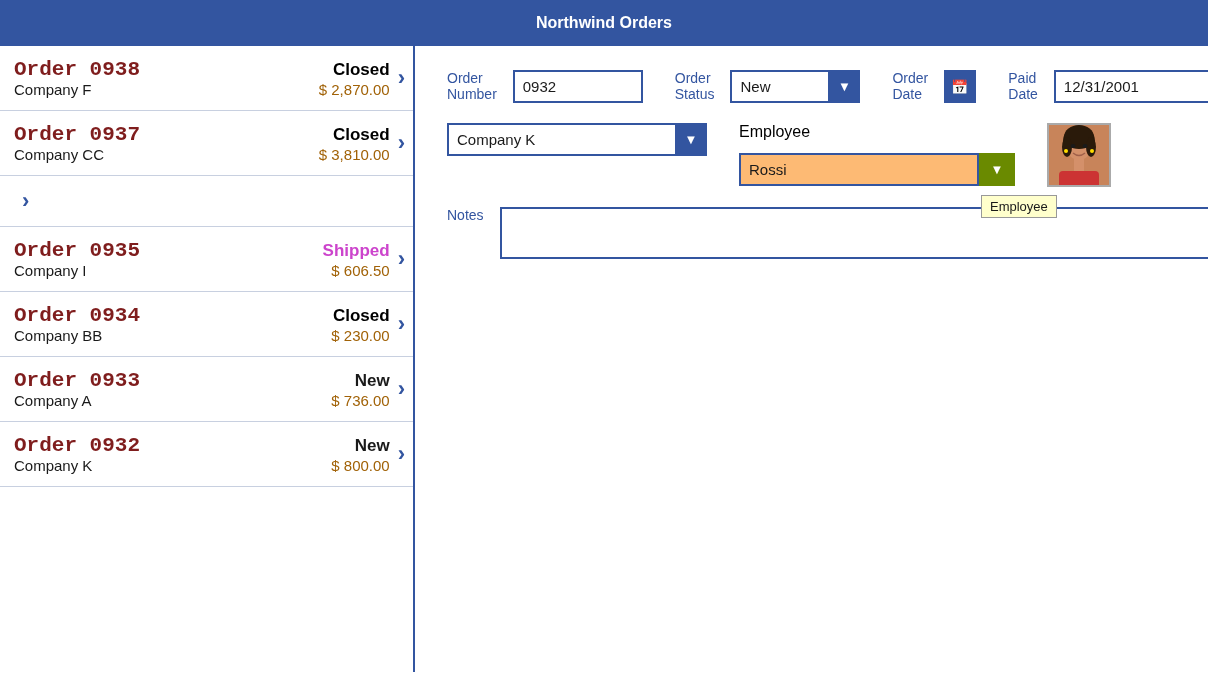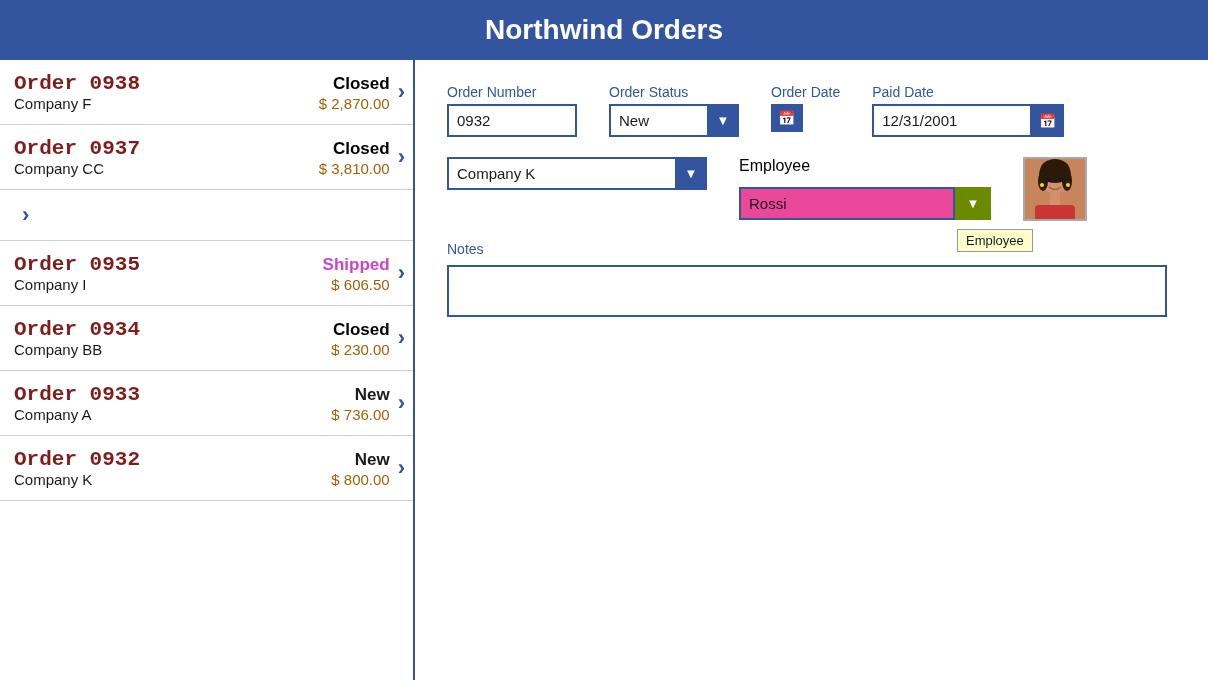--- a/index.html
+++ b/index.html
@@ -2,21 +2,21 @@
 <html><head>
   <meta charset="utf-8">
   <style>
     * { box-sizing: border-box; margin: 0; padding: 0; }
     body { font-family: Arial, sans-serif; background: #fff; width: 1208px; height: 680px; overflow: hidden; }
 
     .app-header {
       background: #3355a0;
       color: #fff;
       text-align: center;
-      font-size: 28px;
+      font-size: 16px;
       font-weight: bold;
       padding: 14px 0;
     }
 
     .main-layout {
       display: flex;
       height: calc(680px - 54px);
     }
 
     
@@ -103,22 +103,22 @@
     }
 
     .form-row {
       display: flex;
       gap: 32px;
       margin-bottom: 20px;
     }
 
     .form-field {
       display: flex;
-      flex-direction: column;
-      gap: 4px;
+      flex-direction: row;
+      gap: 16px;
     }
 
     .form-field label {
       font-size: 14px;
       color: #3355a0;
       font-weight: 500;
     }
 
     .form-field input[type="text"] {
       border: 2px solid #3355a0;
@@ -217,22 +217,22 @@
     .employee-input-wrap {
       position: relative;
       display: inline-flex;
     }
 
     .employee-input-wrap input {
       border: 2px solid #3355a0;
       padding: 6px 8px;
       font-size: 15px;
       outline: none;
-      width: 216px;
-      background: #ec4899;
+      width: 240px;
+      background: #fdba74;
       color: #1a1a1a;
     }
 
     .employee-dropdown-btn {
       background: #6a8a00;
       border: 2px solid #6a8a00;
       width: 36px;
       display: flex;
       align-items: center;
       justify-content: center;

